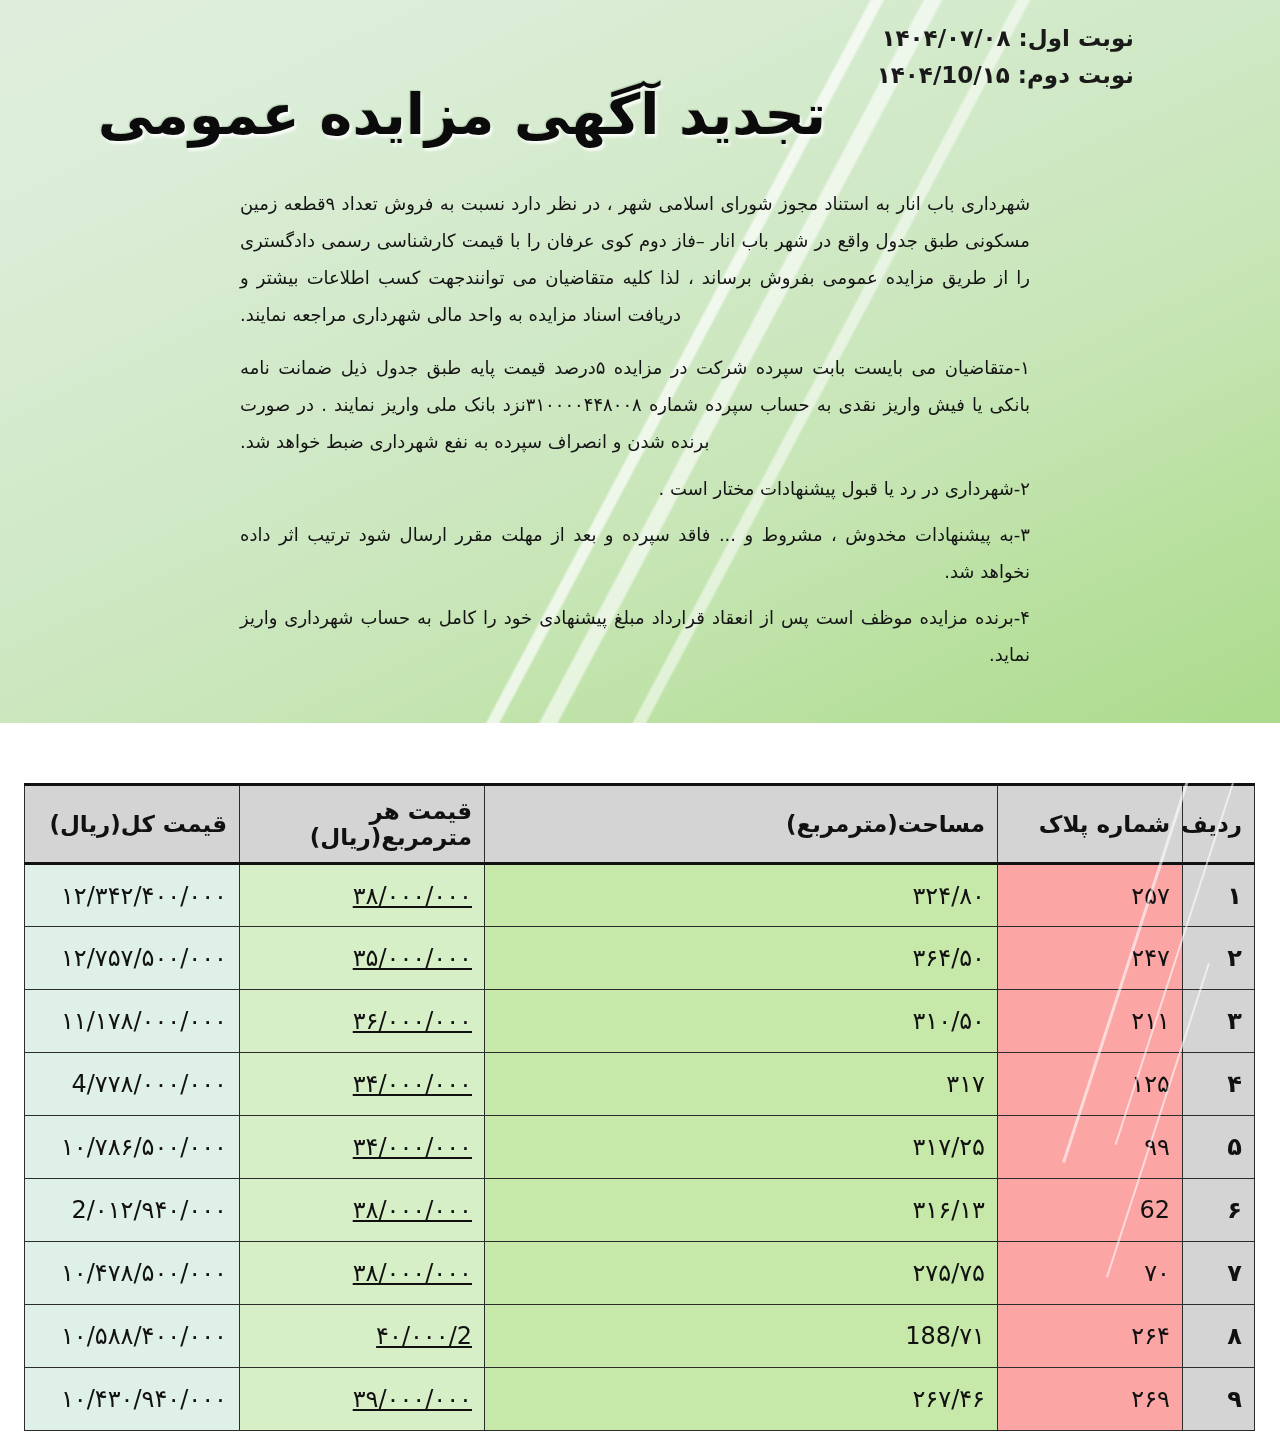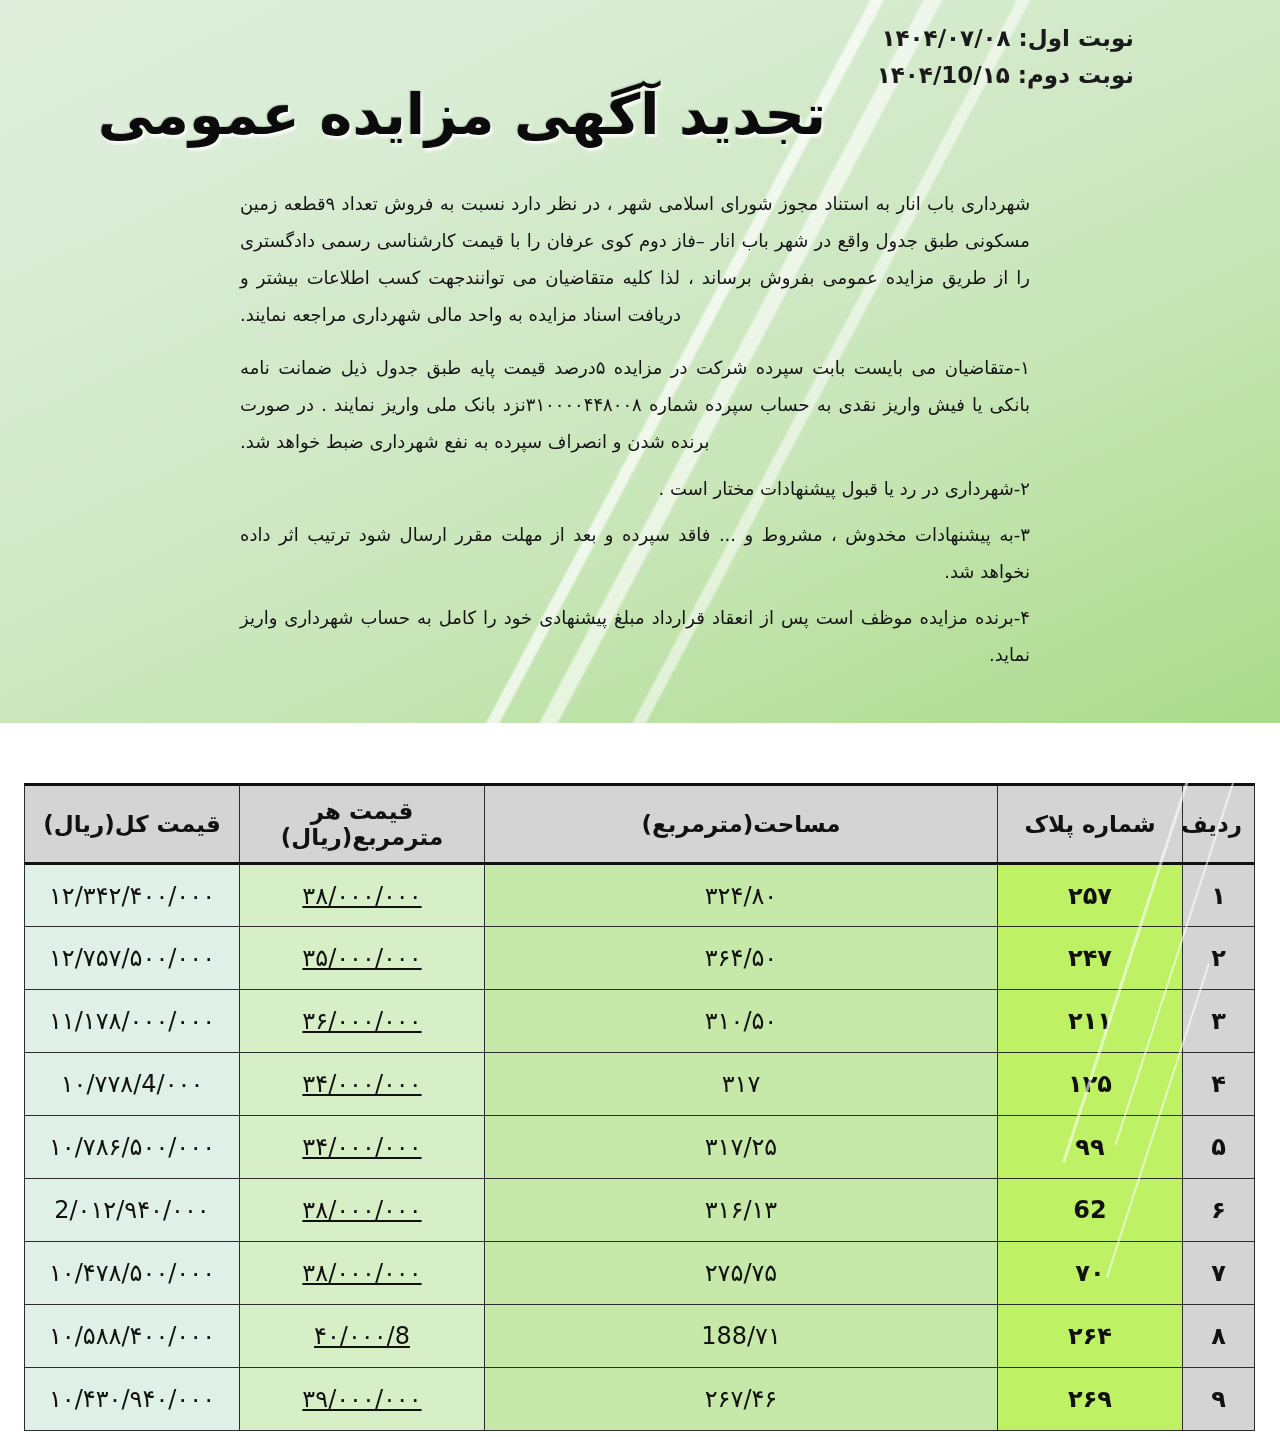--- a/index.html
+++ b/index.html
@@ -117,21 +117,21 @@
     width: 1230px;
   }
   table#plot-table {
     width: 1230px;
     border-collapse: collapse;
     table-layout: fixed;
     direction: rtl;
   }
   table#plot-table td, table#plot-table th {
     border: 1.5px solid #2c2c2c;
-    text-align: center;
+    text-align: right;
     vertical-align: middle;
     font-size: 24px;
     color: #111;
     padding: 12px;
     height: 63px;
   }
   table#plot-table thead th {
     background: #d4d4d4;
     font-weight: 700;
     font-size: 23px;
@@ -140,21 +140,21 @@
     border-bottom: 3px solid #111;
   }
   
   .col-idx    { width: 72px;  }
   .col-plate  { width: 185px; }
   .col-area   { width: 513px; }
   .col-unit   { width: 245px; }
   .col-total  { width: 215px; }
 
   tbody tr td.cell-idx   { background: #d4d4d4; font-weight: 700; }
-  tbody tr td.cell-plate { background: #bef264; font-weight: 700; }
+  tbody tr td.cell-plate { background: #fca5a5; font-weight: 400; }
   tbody tr td.cell-area  { background: #c6e8a8; }
   tbody tr td.cell-unit  { background: #d7efc6; border-bottom: 4px solid #111; text-decoration: underline; }
   tbody tr td.cell-total { background: #dff0e8; }
   tbody tr:last-child td.cell-unit { border-bottom: 1.5px solid #2c2c2c; }
 
   
   #table-streaks {
     position: absolute;
     left: 0; top: 723px;
     width: 1280px; height: 714px;
@@ -236,21 +236,21 @@
         <td class="cell-plate">۲۱۱</td>
         <td class="cell-area">۳۱۰/۵۰</td>
         <td class="cell-unit">۳۶/۰۰۰/۰۰۰</td>
         <td class="cell-total">۱۱/۱۷۸/۰۰۰/۰۰۰</td>
       </tr>
       <tr>
         <td class="cell-idx">۴</td>
         <td class="cell-plate">۱۲۵</td>
         <td class="cell-area">۳۱۷</td>
         <td class="cell-unit">۳۴/۰۰۰/۰۰۰</td>
-        <td class="cell-total">۱۰/۷۷۸/4/۰۰۰</td>
+        <td class="cell-total">4/۷۷۸/۰۰۰/۰۰۰</td>
       </tr>
       <tr>
         <td class="cell-idx">۵</td>
         <td class="cell-plate">۹۹</td>
         <td class="cell-area">۳۱۷/۲۵</td>
         <td class="cell-unit">۳۴/۰۰۰/۰۰۰</td>
         <td class="cell-total">۱۰/۷۸۶/۵۰۰/۰۰۰</td>
       </tr>
       <tr>
         <td class="cell-idx">۶</td>
@@ -263,21 +263,21 @@
         <td class="cell-idx">۷</td>
         <td class="cell-plate">۷۰</td>
         <td class="cell-area">۲۷۵/۷۵</td>
         <td class="cell-unit">۳۸/۰۰۰/۰۰۰</td>
         <td class="cell-total">۱۰/۴۷۸/۵۰۰/۰۰۰</td>
       </tr>
       <tr>
         <td class="cell-idx">۸</td>
         <td class="cell-plate">۲۶۴</td>
         <td class="cell-area">188/۷۱</td>
-        <td class="cell-unit">۴۰/۰۰۰/8</td>
+        <td class="cell-unit">۴۰/۰۰۰/2</td>
         <td class="cell-total">۱۰/۵۸۸/۴۰۰/۰۰۰</td>
       </tr>
       <tr>
         <td class="cell-idx">۹</td>
         <td class="cell-plate">۲۶۹</td>
         <td class="cell-area">۲۶۷/۴۶</td>
         <td class="cell-unit">۳۹/۰۰۰/۰۰۰</td>
         <td class="cell-total">۱۰/۴۳۰/۹۴۰/۰۰۰</td>
       </tr>
     </tbody>

